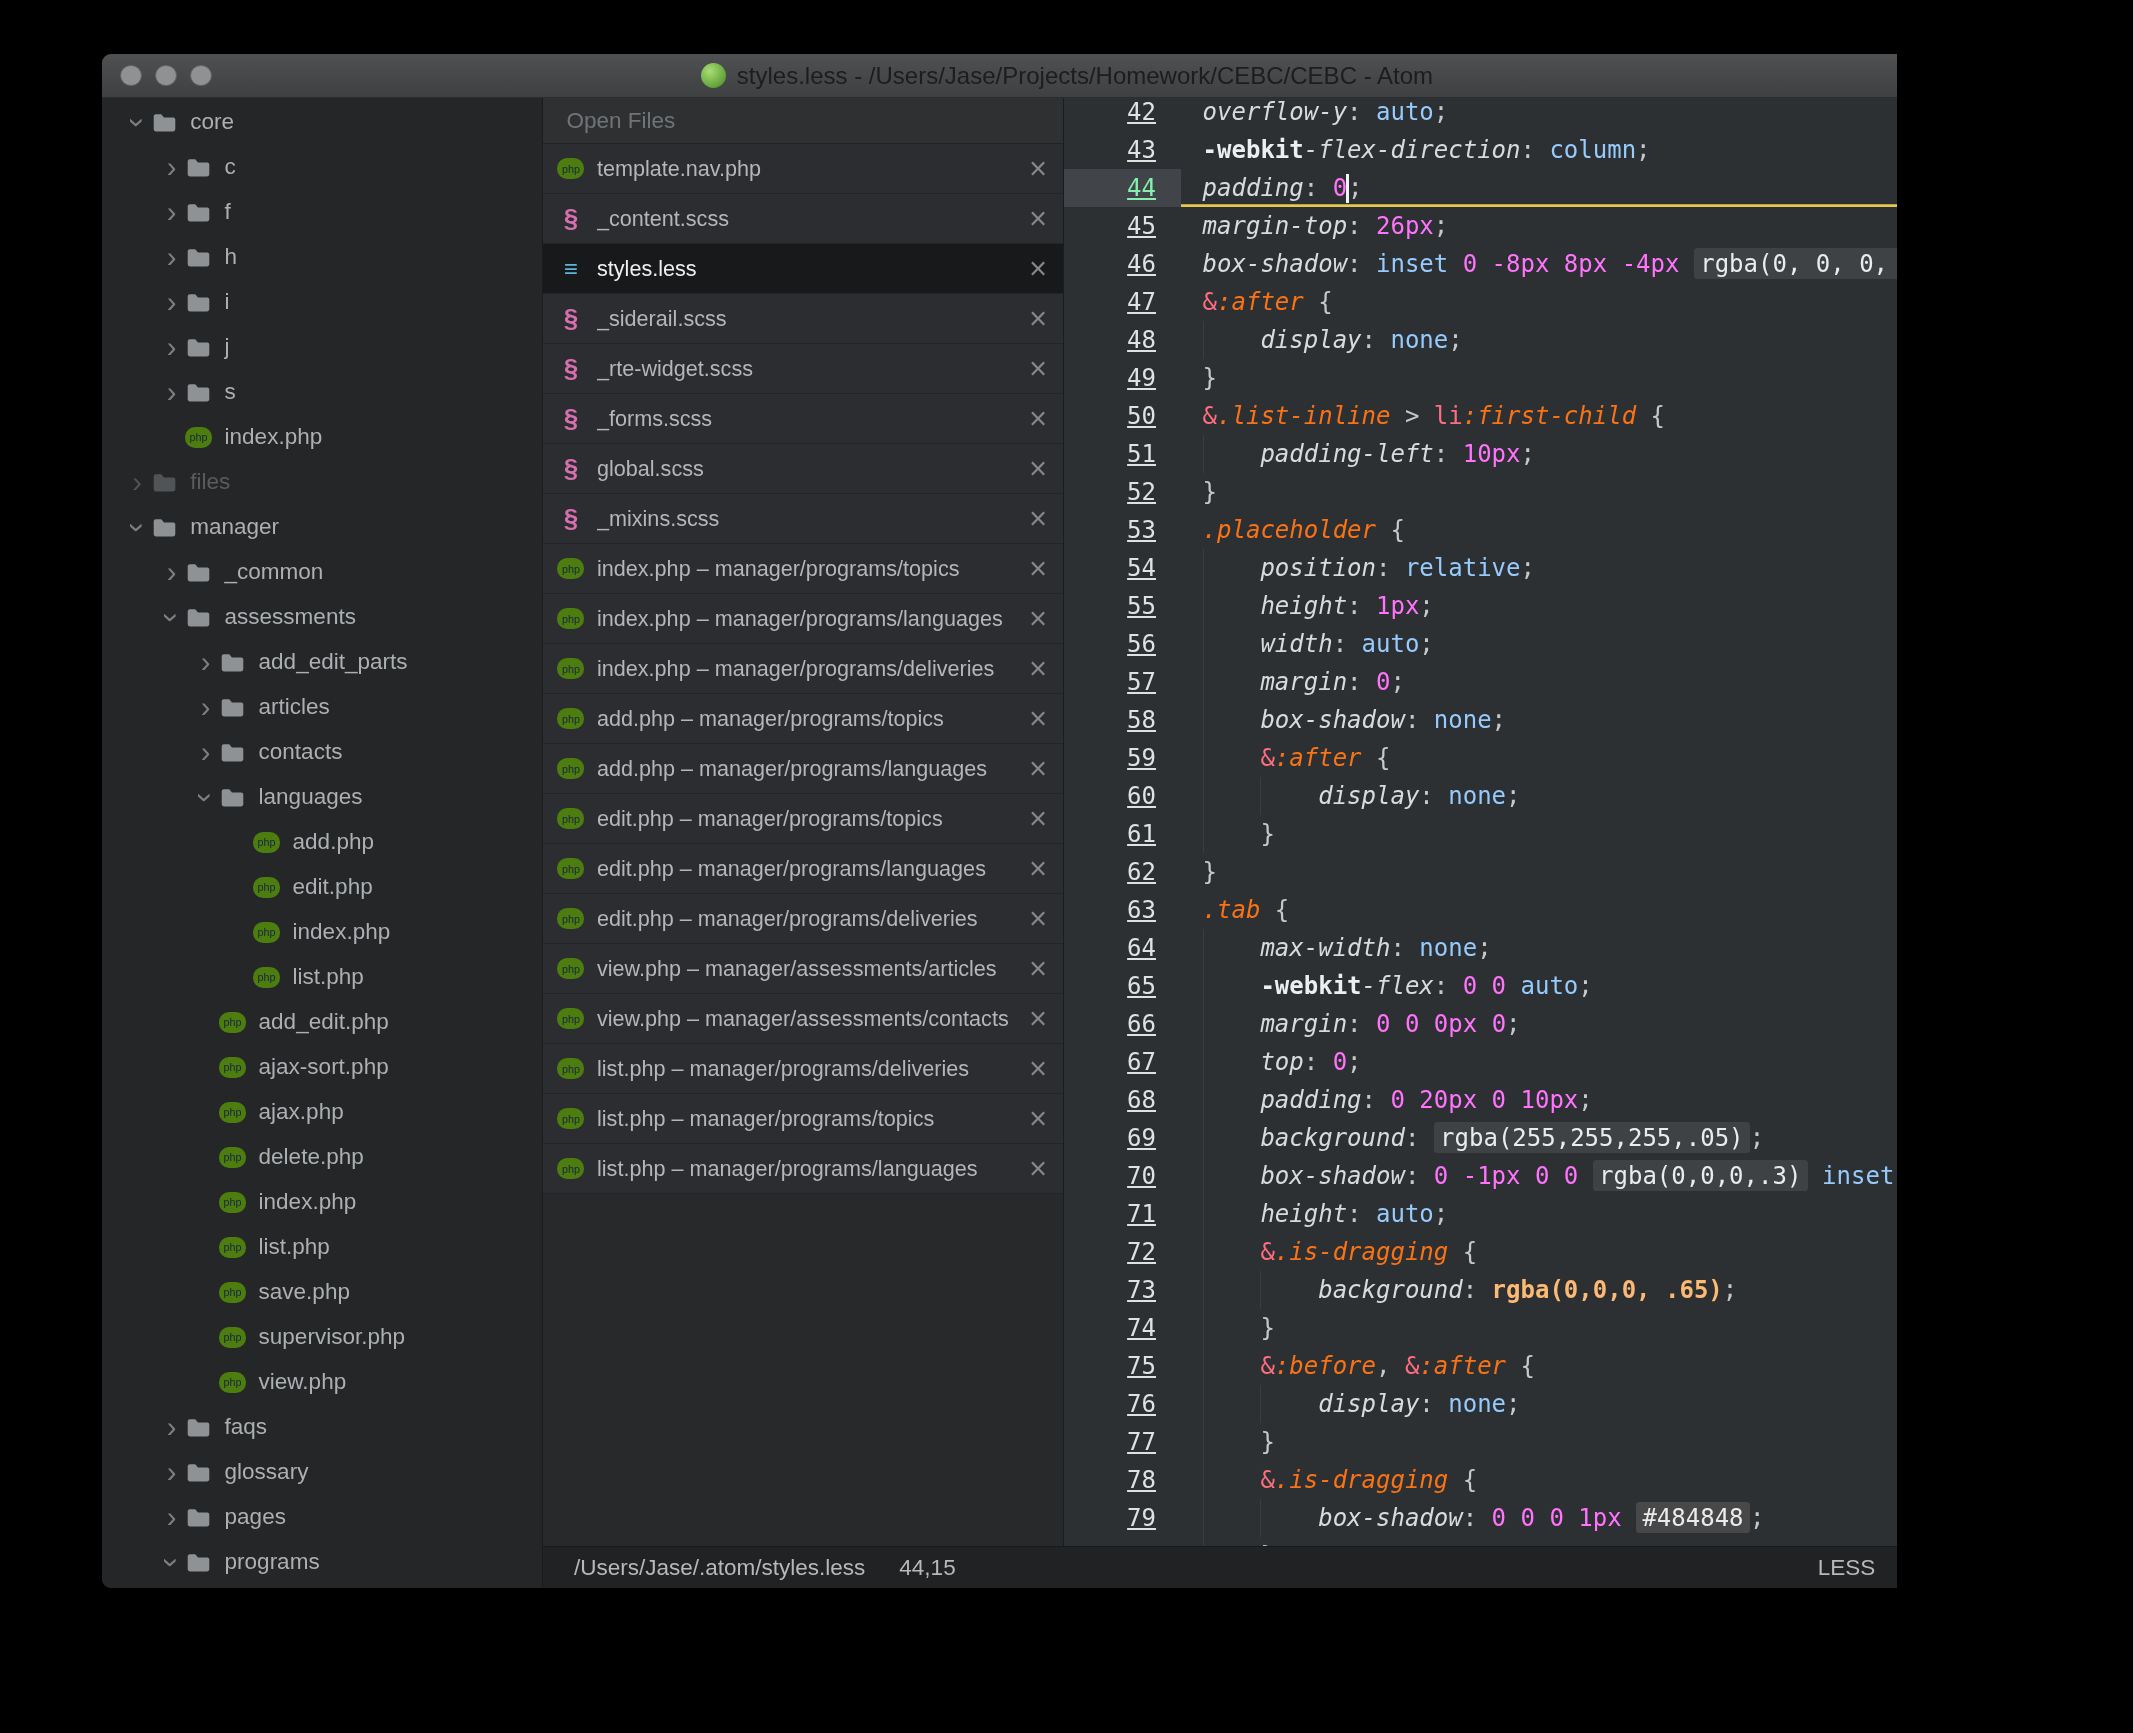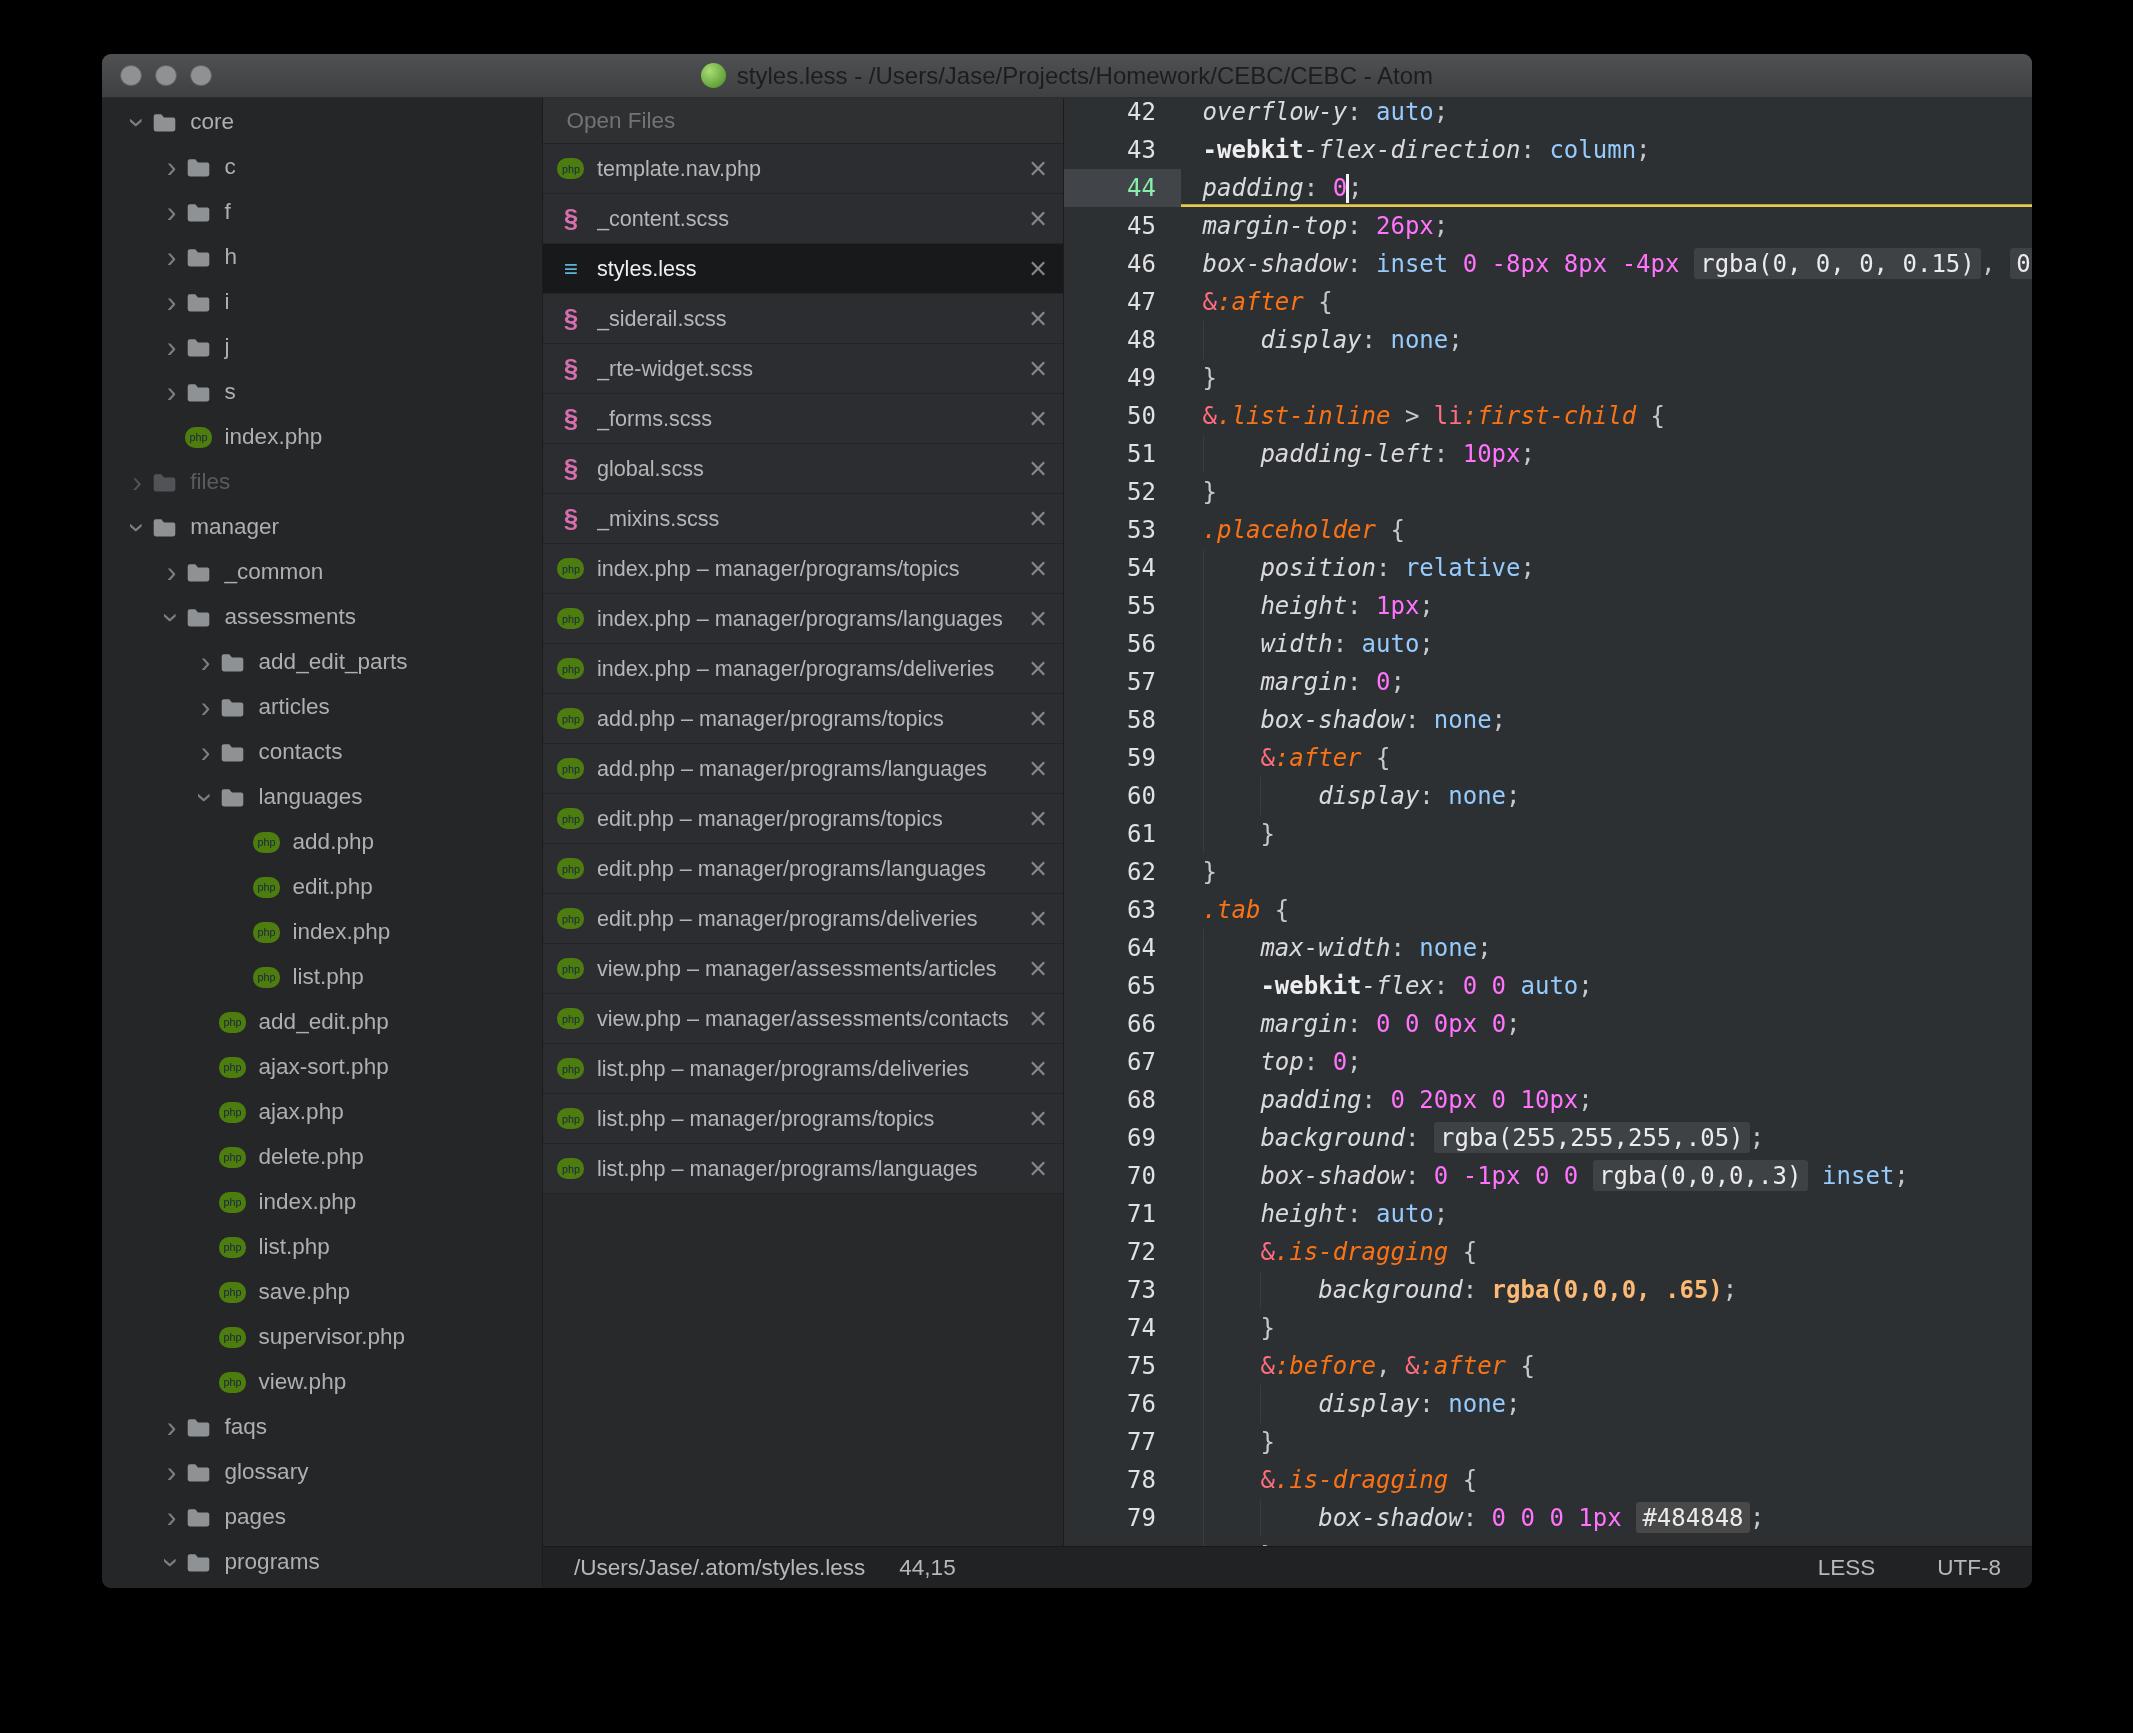--- a/index.html
+++ b/index.html
@@ -1,16 +1,16 @@
 <!DOCTYPE html>
 <html style="font-size:14.4px"><head>
 <meta charset="utf-8">
 <style>
   html,body{margin:0;padding:0;background:#000;}
-  .stage{position:relative;width:2133px;height:1734px;background:#000;overflow:hidden;
+  .stage{position:relative;width:1897px;height:1734px;background:#000;overflow:hidden;
          font-family:"Liberation Sans",sans-serif;}
   .window{position:absolute;left:102px;top:54px;width:1930px;height:1534px;border-radius:9px;
           overflow:hidden;background:#242628;box-shadow:0 36px 108px rgba(0,0,0,.9);
           display:flex;flex-direction:column;}
   
   .titlebar{height:43px;flex:none;background:linear-gradient(#4e5052,#3e4042);
             border-bottom:0.9px solid #2b2d2f;position:relative;display:flex;align-items:center;}
   .lights{position:absolute;left:18px;top:0;bottom:0;display:flex;align-items:center;gap:13.5px;}
   .light{width:21.6px;height:21.6px;border-radius:50%;background:#8f9193;border:0.9px solid #5e6062;box-sizing:border-box;}
   .title-wrap{margin:0 auto;display:flex;align-items:center;gap:10.8px;font-size:24px;color:#1c1d1f;}
@@ -46,21 +46,21 @@
   .of-row{height:49px;flex:none;display:flex;align-items:center;padding:0 16px 0 14.4px;
           background:#2b2d30;border-bottom:0.9px solid #222426;color:#b4b6b8;font-size:21.6px;}
   .of-row.active{background:#17191b;color:#edeff1;}
   .of-label{overflow:hidden;white-space:nowrap;text-overflow:ellipsis;}
   .of-close{margin-left:auto;color:#85888a;font-size:31px;line-height:31px;padding-left:10.8px;flex:none;}
   
   .editor{flex:1;display:flex;background:#2d3033;overflow:hidden;min-width:0;
           font-family:"DejaVu Sans Mono",monospace;font-size:24px;}
   .gutter{width:117px;flex:none;text-align:right;color:#dfe1e3;}
   .gutter-in,.code-in{margin-top:-5.4px;}
-  .g-line{height:38px;line-height:38px;padding-right:25px;}
+  .g-line{height:38px;line-height:38px;padding-right:25px;text-decoration:underline;}
   .g-line.active{background:#41454a;color:#86efac;}
   .code{flex:1;overflow:hidden;min-width:0;}
   .c-line{height:38px;line-height:38px;white-space:pre;padding-left:21.6px;}
   .c-line.active{box-shadow:inset 0 -2.7px 0 #e5c84d;}
   
   .tk-pr{color:#d8dadc;font-style:italic;}
   .tk-pu{color:#c6c9cb;}
   .tk-pl{color:#fdba74;font-weight:bold;}
   .tk-va{color:#96cbfe;}
   .tk-nu{color:#ff73fd;}

